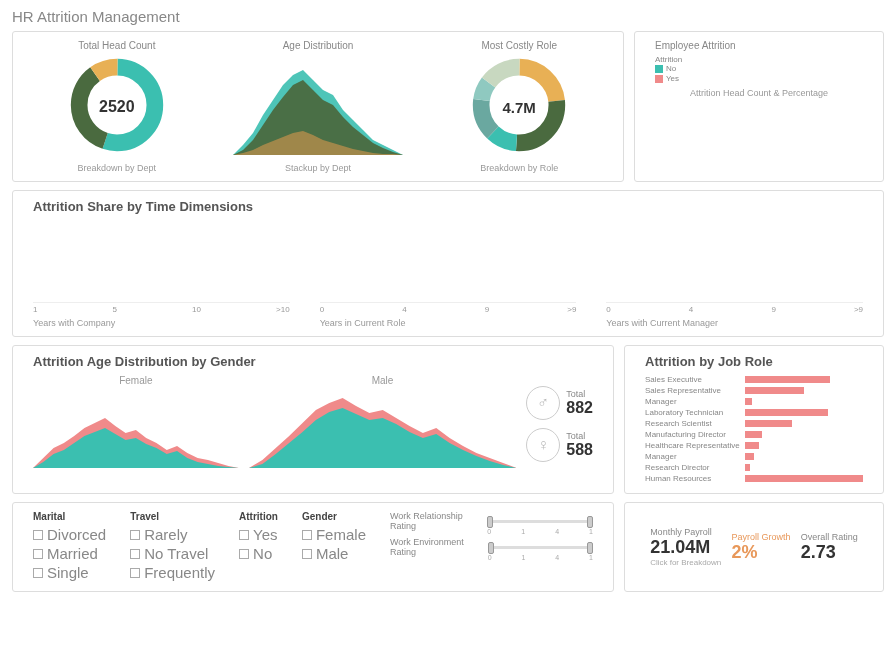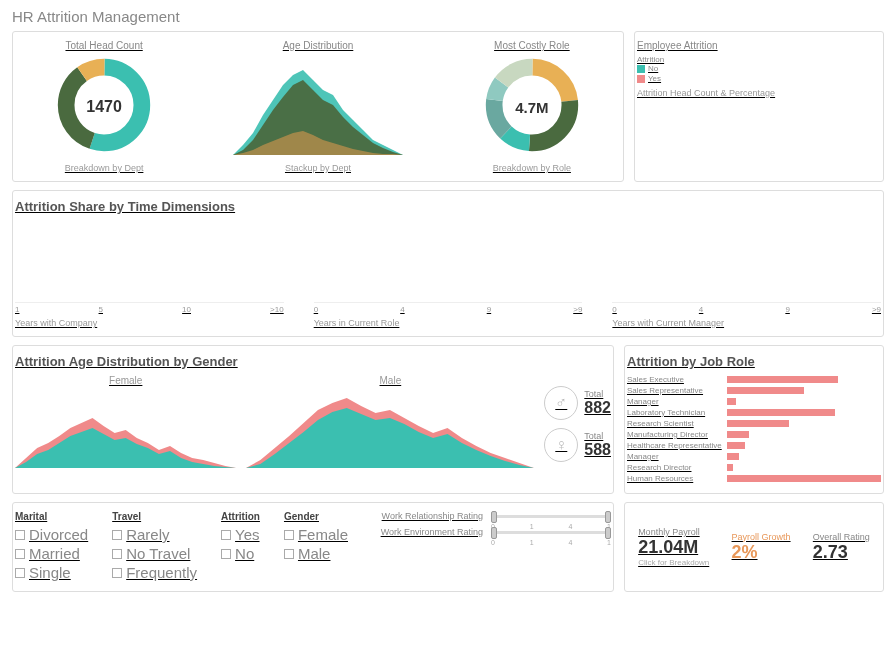--- a/index.html
+++ b/index.html
@@ -1,19 +1,19 @@
 <!DOCTYPE html>
 <html><head>
 <meta charset="utf-8">
 <style>
 * { box-sizing: border-box; margin: 0; padding: 0; }
 body { font-family: Arial, Helvetica, sans-serif; background: #fff; width: 896px; height: 656px; overflow: hidden; padding: 8px 12px; }
 .page-title { color: #888; font-size: 15px; font-weight: normal; margin-bottom: 6px; }
 .row { display: flex; gap: 10px; }
-.card { border: 1px solid #ddd; border-radius: 3px; padding: 8px 2px; background: #fff; text-decoration: underline; }
+.card { border: 1px solid #ddd; border-radius: 3px; padding: 8px 20px; background: #fff; }
 .card-title { font-size: 13px; color: #555; font-weight: bold; margin-bottom: 6px; }
 .caption { font-size: 9px; color: #999; text-align: center; margin-top: 4px; }
 
 
 .top-left { flex: 1; display: flex; }
 .top-right { width: 250px; }
 .kpi-group { display: flex; flex: 1; }
 .kpi { flex: 1; text-align: center; }
 .kpi-title { font-size: 10px; color: #888; margin-bottom: 4px; }
 
@@ -88,21 +88,21 @@
     <div class="kpi-group">
 
       <div class="kpi">
         <div class="kpi-title">Total Head Count</div>
         <div class="donut-wrap">
           <svg width="100" height="100" viewBox="0 0 42 42">
             <circle cx="21" cy="21" r="15.9" fill="none" stroke="#3bbfb0" stroke-width="7" stroke-dasharray="55 45" stroke-dashoffset="25"></circle>
             <circle cx="21" cy="21" r="15.9" fill="none" stroke="#4a6a3f" stroke-width="7" stroke-dasharray="35 65" stroke-dashoffset="70"></circle>
             <circle cx="21" cy="21" r="15.9" fill="none" stroke="#e8b055" stroke-width="7" stroke-dasharray="10 90" stroke-dashoffset="35"></circle>
           </svg>
-          <div class="donut-center" style="font-size:16px">1470</div>
+          <div class="donut-center" style="font-size:16px">2520</div>
         </div>
         <div class="caption">Breakdown by Dept</div>
       </div>
 
       <div class="kpi" style="flex:1.4">
         <div class="kpi-title">Age Distribution</div>
         <svg width="170" height="100" viewBox="0 0 170 100">
           <path d="M0,100 L10,90 20,78 30,60 40,45 50,30 60,20 70,15 80,25 90,35 100,40 110,55 120,65 130,75 140,85 150,90 160,95 170,100 Z" fill="#3bbfb0" opacity="0.9"></path>
           <path d="M0,100 L10,95 20,85 30,70 40,55 50,42 60,30 70,25 80,35 90,45 100,50 110,62 120,72 130,80 140,88 150,93 160,97 170,100 Z" fill="#4a6a3f" opacity="0.95"></path>
           <path d="M0,100 L10,98 20,95 30,90 40,86 50,82 60,78 70,76 80,80 90,85 100,88 110,91 120,94 130,96 140,98 150,99 160,99 170,100 Z" fill="#a88a4a" opacity="0.9"></path>
@@ -136,21 +136,21 @@
         <div class="legend-item">
             <span class="sw" style="background:#3bbfb0"></span>
             <span>No</span>
           </div>
         <div class="legend-item">
             <span class="sw" style="background:#f08a8a"></span>
             <span>Yes</span>
           </div>
       </div>
     </div>
-    <div class="caption" style="text-align:left">Attrition Head Count &amp; Percentage</div>
+    <div class="caption" style="text-align:center">Attrition Head Count &amp; Percentage</div>
   </div>
 </div>
 
 <div class="card time-card">
   <div class="card-title">Attrition Share by Time Dimensions</div>
   <div class="bars-row" id="bars-row">
       <div class="bargroup">
         <div class="bars">
           <div class="barpair">
             <div class="bar-a" style="height: 40%;"></div>

